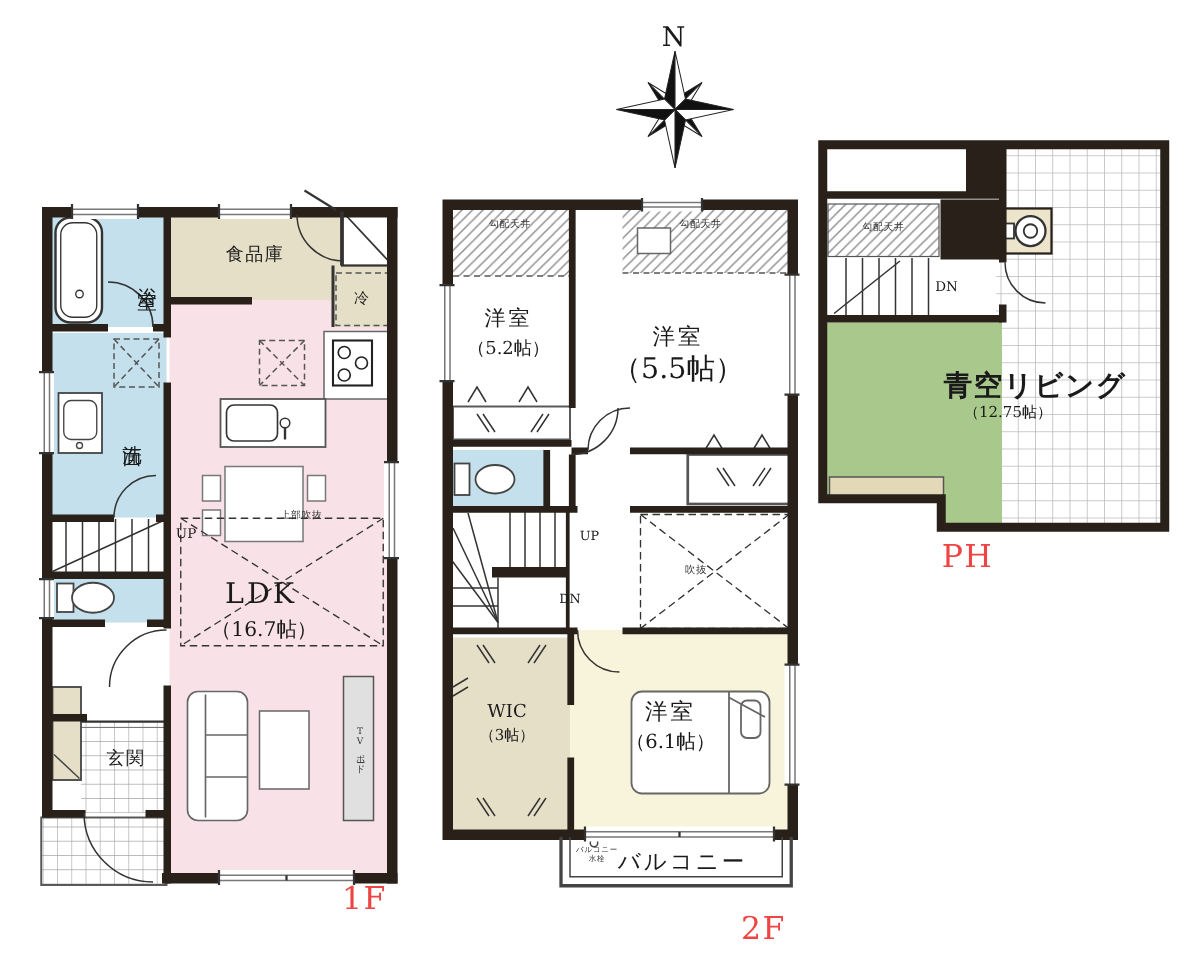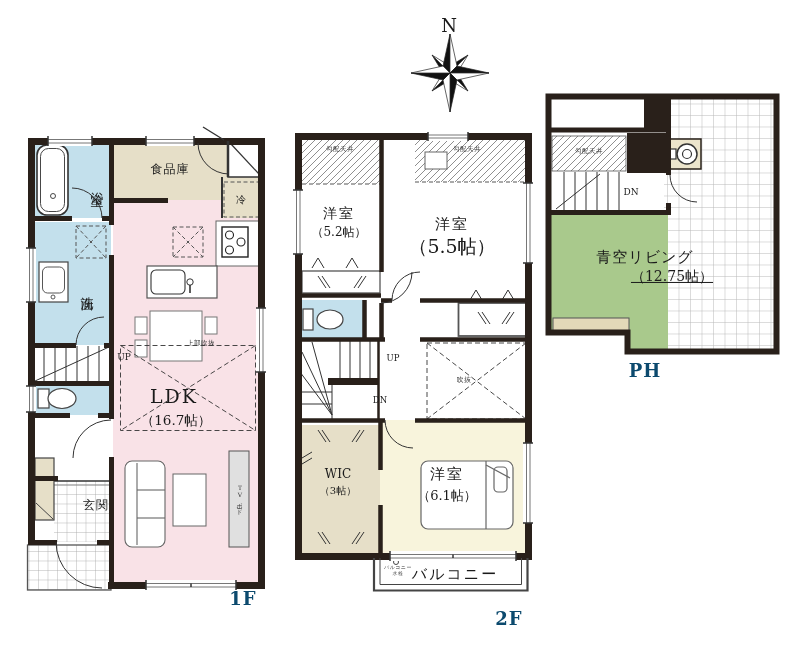--- a/index.html
+++ b/index.html
@@ -3,21 +3,21 @@
 <meta charset="utf-8">
 <style>
   html,body{margin:0;padding:0;background:#ffffff;}
   #canvas{position:relative;width:800px;height:647px;background:#fff;overflow:hidden;
           font-family:"DejaVu Serif","Liberation Serif",serif;}
   #plan-svg{position:absolute;left:0;top:0;}
   .lbl{position:absolute;transform:translate(-50%,-50%);color:#1a1a1a;white-space:nowrap;
        text-align:center;font-family:"DejaVu Serif","Liberation Serif",serif;line-height:1.15;}
   .v{writing-mode:vertical-rl;text-orientation:upright;letter-spacing:2px;}
   .tiny{color:#333;letter-spacing:0.5px;}
-  .floor-tag{font-size:18px;letter-spacing:1px;color:#0c4a6e;font-weight:bold;}
+  .floor-tag{font-size:21px;letter-spacing:1px;color:#ef4444;}
   .wrap{white-space:normal;}
 </style>
 </head>
 <body>
 
 <div id="canvas">
 
 <svg id="plan-svg" width="800" height="647" viewBox="0 0 800 647">
   <defs>
     <pattern id="hatch" width="7" height="7" patternUnits="userSpaceOnUse">
@@ -357,21 +357,21 @@
 
 <div class="lbl v" style="left:96px;top:183px;font-size:13px;">浴室</div>
 <div class="lbl" style="left:170px;top:170px;font-size:12px;letter-spacing:1px;">食品庫</div>
 <div class="lbl" style="left:241px;top:200px;font-size:10px;">冷</div>
 <div class="lbl v" style="left:86px;top:288px;font-size:13px;">洗面</div>
 <div class="lbl" style="left:124px;top:357px;font-size:9px;">UP</div>
 <div class="lbl tiny" style="left:201px;top:344px;font-size:6.5px;">上部吹抜</div>
 <div class="lbl" style="left:174px;top:397px;font-size:19px;letter-spacing:2px;">LDK</div>
 <div class="lbl" style="left:176px;top:421px;font-size:13.5px;">（16.7帖）</div>
 <div class="lbl v tiny" style="left:239px;top:498px;font-size:6px;letter-spacing:0;">TVボード</div>
-<div class="lbl" style="left:96px;top:506px;font-size:12px;letter-spacing:1px;">玄関</div>
+<div class="lbl" style="left:84px;top:506px;font-size:12px;letter-spacing:1px;">玄関</div>
 <div class="lbl floor-tag" style="left:243px;top:599px;">1F</div>
 
 <div class="lbl tiny" style="left:340px;top:150px;font-size:6.5px;">勾配天井</div>
 <div class="lbl tiny" style="left:467px;top:150px;font-size:6.5px;">勾配天井</div>
 <div class="lbl" style="left:339px;top:213px;font-size:14px;letter-spacing:2px;">洋室</div>
 <div class="lbl" style="left:339px;top:233px;font-size:12px;text-align:right;">（5.2帖）</div>
 <div class="lbl" style="left:452px;top:225px;font-size:15px;letter-spacing:2px;">洋室</div>
 <div class="lbl" style="left:452px;top:247px;font-size:19px;">（5.5帖）</div>
 <div class="lbl" style="left:393px;top:359px;font-size:8.5px;">UP</div>
 <div class="lbl" style="left:380px;top:401px;font-size:8.5px;">DN</div>
@@ -379,17 +379,17 @@
 <div class="lbl" style="left:338px;top:475px;font-size:12px;">WIC</div>
 <div class="lbl" style="left:338px;top:491px;font-size:10px;">（3帖）</div>
 <div class="lbl" style="left:447px;top:475px;font-size:15px;letter-spacing:2px;">洋室</div>
 <div class="lbl" style="left:447px;top:496px;font-size:13px;">（6.1帖）</div>
 <div class="lbl" style="left:455px;top:575px;font-size:15px;letter-spacing:2px;">バルコニー</div>
 <div class="lbl tiny wrap" style="left:398px;top:571px;font-size:5px;width:28px;white-space:normal;">バルコニー水栓</div>
 <div class="lbl floor-tag" style="left:509px;top:619px;">2F</div>
 
 <div class="lbl tiny" style="left:589px;top:152px;font-size:6.5px;">勾配天井</div>
 <div class="lbl" style="left:631px;top:192px;font-size:9px;">DN</div>
-<div class="lbl" style="left:645px;top:258px;font-size:15px;letter-spacing:1px;">青空リビング</div>
-<div class="lbl" style="left:672px;top:276px;font-size:14px;text-decoration:underline;">（12.75帖）</div>
+<div class="lbl" style="left:690px;top:258px;font-size:19px;letter-spacing:1px;font-weight:bold;">青空リビング</div>
+<div class="lbl" style="left:672px;top:276px;font-size:10px;">（12.75帖）</div>
 <div class="lbl floor-tag" style="left:645px;top:371px;">PH</div>
 
 </div>
 
 </body></html>

